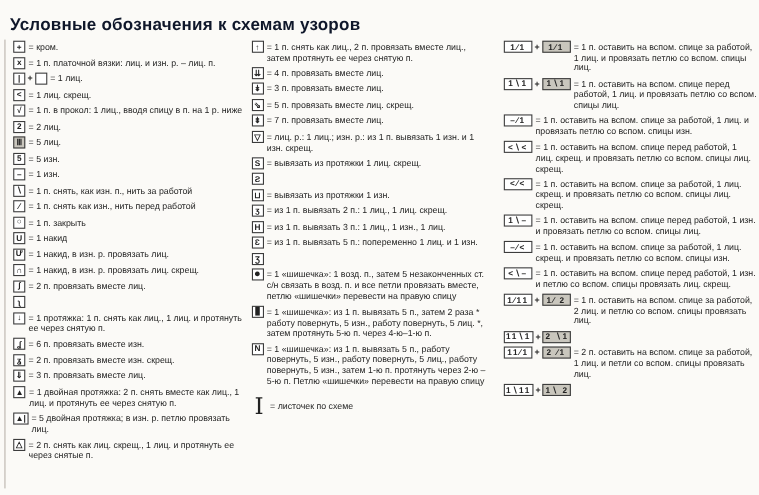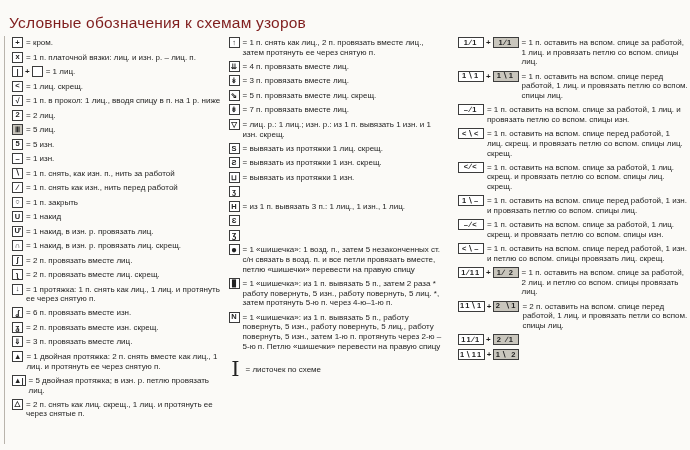--- a/index.html
+++ b/index.html
@@ -3,21 +3,21 @@
 <meta charset="utf-8">
 <style>
   html,body{margin:0;padding:0;}
   body{
     width:690px;height:450px;position:relative;overflow:hidden;
     background:#fbfaf7;color:#1e1e1e;
     font-family:"Liberation Sans",sans-serif;
   }
   .title{
     position:absolute;left:9px;top:4px;
-    font-size:15.5px;font-weight:normal;letter-spacing:.2px;color:#7f1d1d;
+    font-size:15.5px;font-weight:bold;letter-spacing:.2px;color:#0f172a;
   }
   .edge-line{
     position:absolute;left:4px;top:36px;width:1px;height:408px;
     background:#b9b4ac;
   }
   #legend{
     position:absolute;left:12px;top:37px;right:2px;
     display:flex;align-items:flex-start;
   }
   .col{box-sizing:border-box;}
@@ -145,21 +145,20 @@
       <div class="entry">
         <span class="syms">
           <span class="sym">ʃ</span>
         </span>
         <span class="text">= 2 п. провязать вместе лиц.</span>
       </div>
       <div class="entry">
         <span class="syms">
           <span class="sym">ʅ</span>
         </span>
-        <span class="text">= 2 п. провязать вместе лиц. скрещ.</span>
       </div>
       <div class="entry">
         <span class="syms">
           <span class="sym">↓</span>
         </span>
         <span class="text">= 1 протяжка: 1 п. снять как лиц., 1 лиц. и протянуть ее через снятую п.</span>
       </div>
       <div class="entry">
         <span class="syms">
           <span class="sym">ʆ</span>
@@ -237,43 +236,44 @@
       <div class="entry">
         <span class="syms">
           <span class="sym">S</span>
         </span>
         <span class="text">= вывязать из протяжки 1 лиц. скрещ.</span>
       </div>
       <div class="entry">
         <span class="syms">
           <span class="sym">Ƨ</span>
         </span>
-        <span class="text">= вывязать из протяжки 1 изн. скрещ.</span>
       </div>
       <div class="entry">
         <span class="syms">
           <span class="sym">⊔</span>
         </span>
         <span class="text">= вывязать из протяжки 1 изн.</span>
       </div>
       <div class="entry">
         <span class="syms">
           <span class="sym">ʒ</span>
         </span>
+        <span class="text">= из 1 п. вывязать 2 п.: 1 лиц., 1 лиц. скрещ.</span>
       </div>
       <div class="entry">
         <span class="syms">
           <span class="sym">H</span>
         </span>
         <span class="text">= из 1 п. вывязать 3 п.: 1 лиц., 1 изн., 1 лиц.</span>
       </div>
       <div class="entry">
         <span class="syms">
           <span class="sym">Ɛ</span>
         </span>
+        <span class="text">= из 1 п. вывязать 5 п.: попеременно 1 лиц. и 1 изн.</span>
       </div>
       <div class="entry">
         <span class="syms">
           <span class="sym">Ʒ</span>
         </span>
       </div>
       <div class="entry">
         <span class="syms">
           <span class="sym dot">●</span>
         </span>
@@ -358,28 +358,28 @@
           <span class="sym wide shaded">1∕ 2</span>
         </span>
         <span class="text">= 1 п. оставить на вспом. спице за работой, 2 лиц. и петлю со вспом. спицы провязать лиц.</span>
       </div>
       <div class="entry">
         <span class="syms">
           <span class="sym wide">11∖1</span>
           <span class="plus">+</span>
           <span class="sym wide shaded">2 ∖1</span>
         </span>
-        <span class="text">= 2 п. оставить на вспом. спице перед работой, 1 лиц. и провязать петли со вспом. спицы лиц.</span>
       </div>
       <div class="entry">
         <span class="syms">
           <span class="sym wide">11∕1</span>
           <span class="plus">+</span>
           <span class="sym wide shaded">2 ∕1</span>
         </span>
+        <span class="text">= 2 п. оставить на вспом. спице за работой, 1 лиц. и петли со вспом. спицы провязать лиц.</span>
       </div>
       <div class="entry">
         <span class="syms">
           <span class="sym wide">1∖11</span>
           <span class="plus">+</span>
           <span class="sym wide shaded">1∖ 2</span>
         </span>
       </div>
     </div>
   </div>

